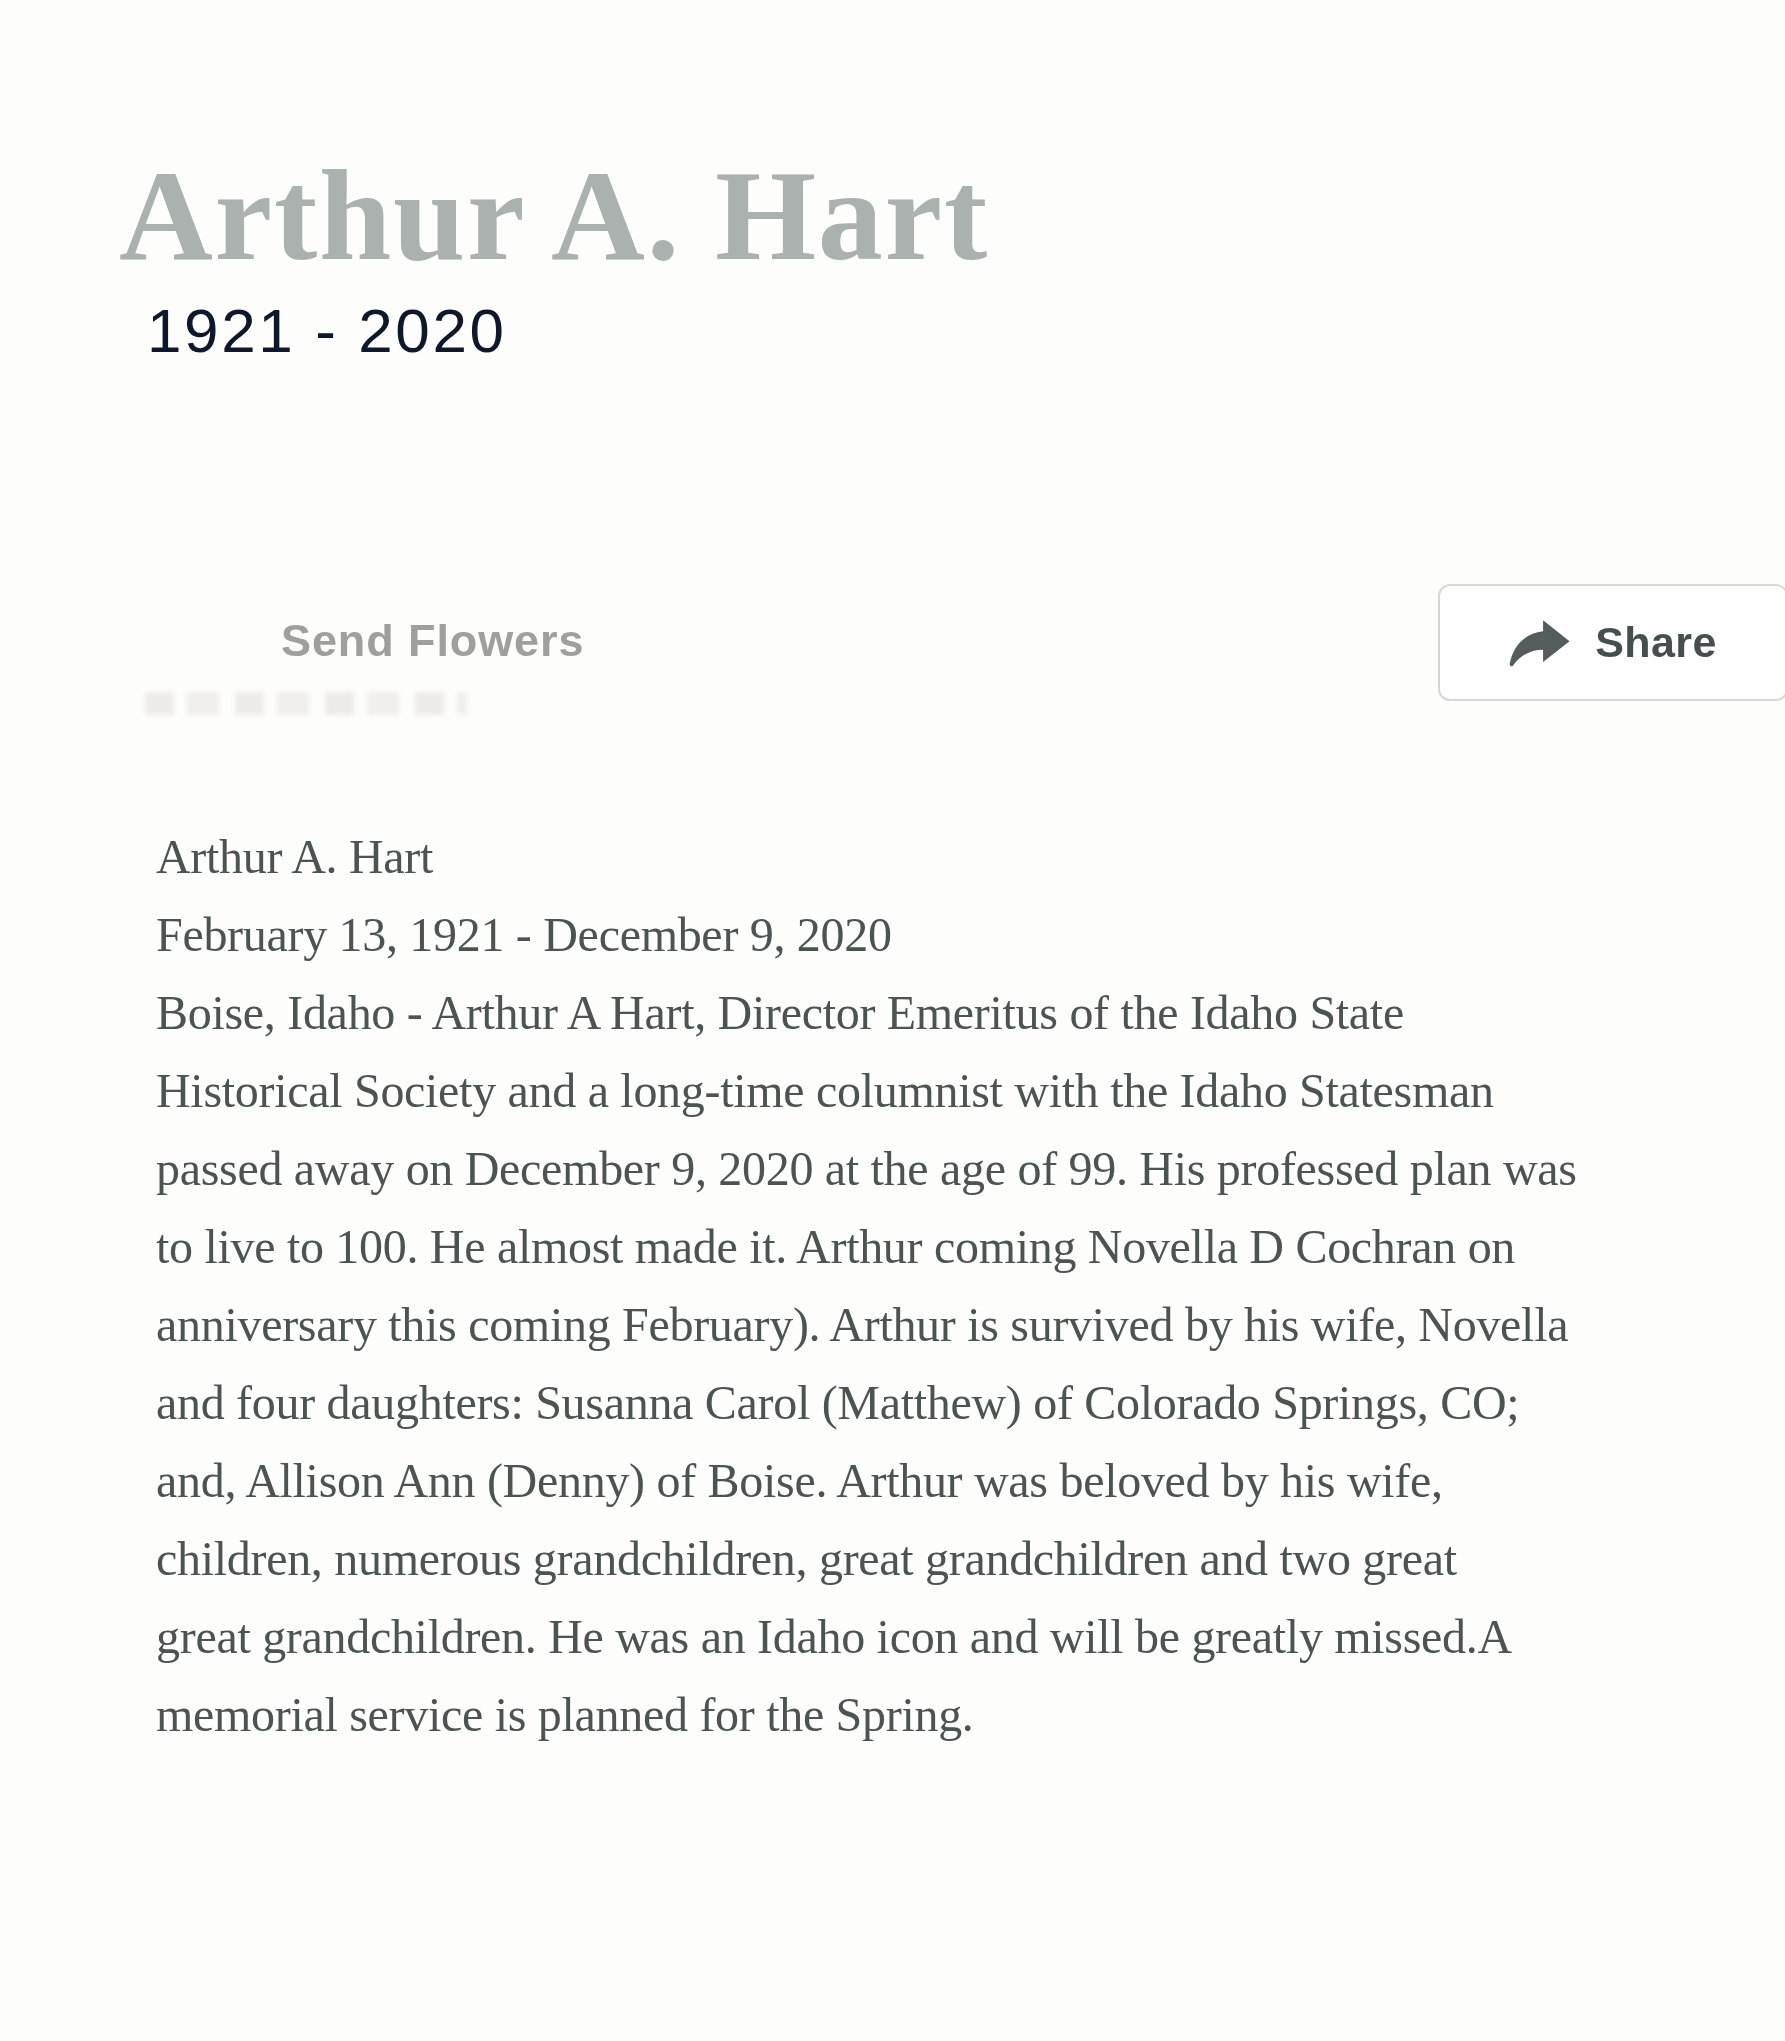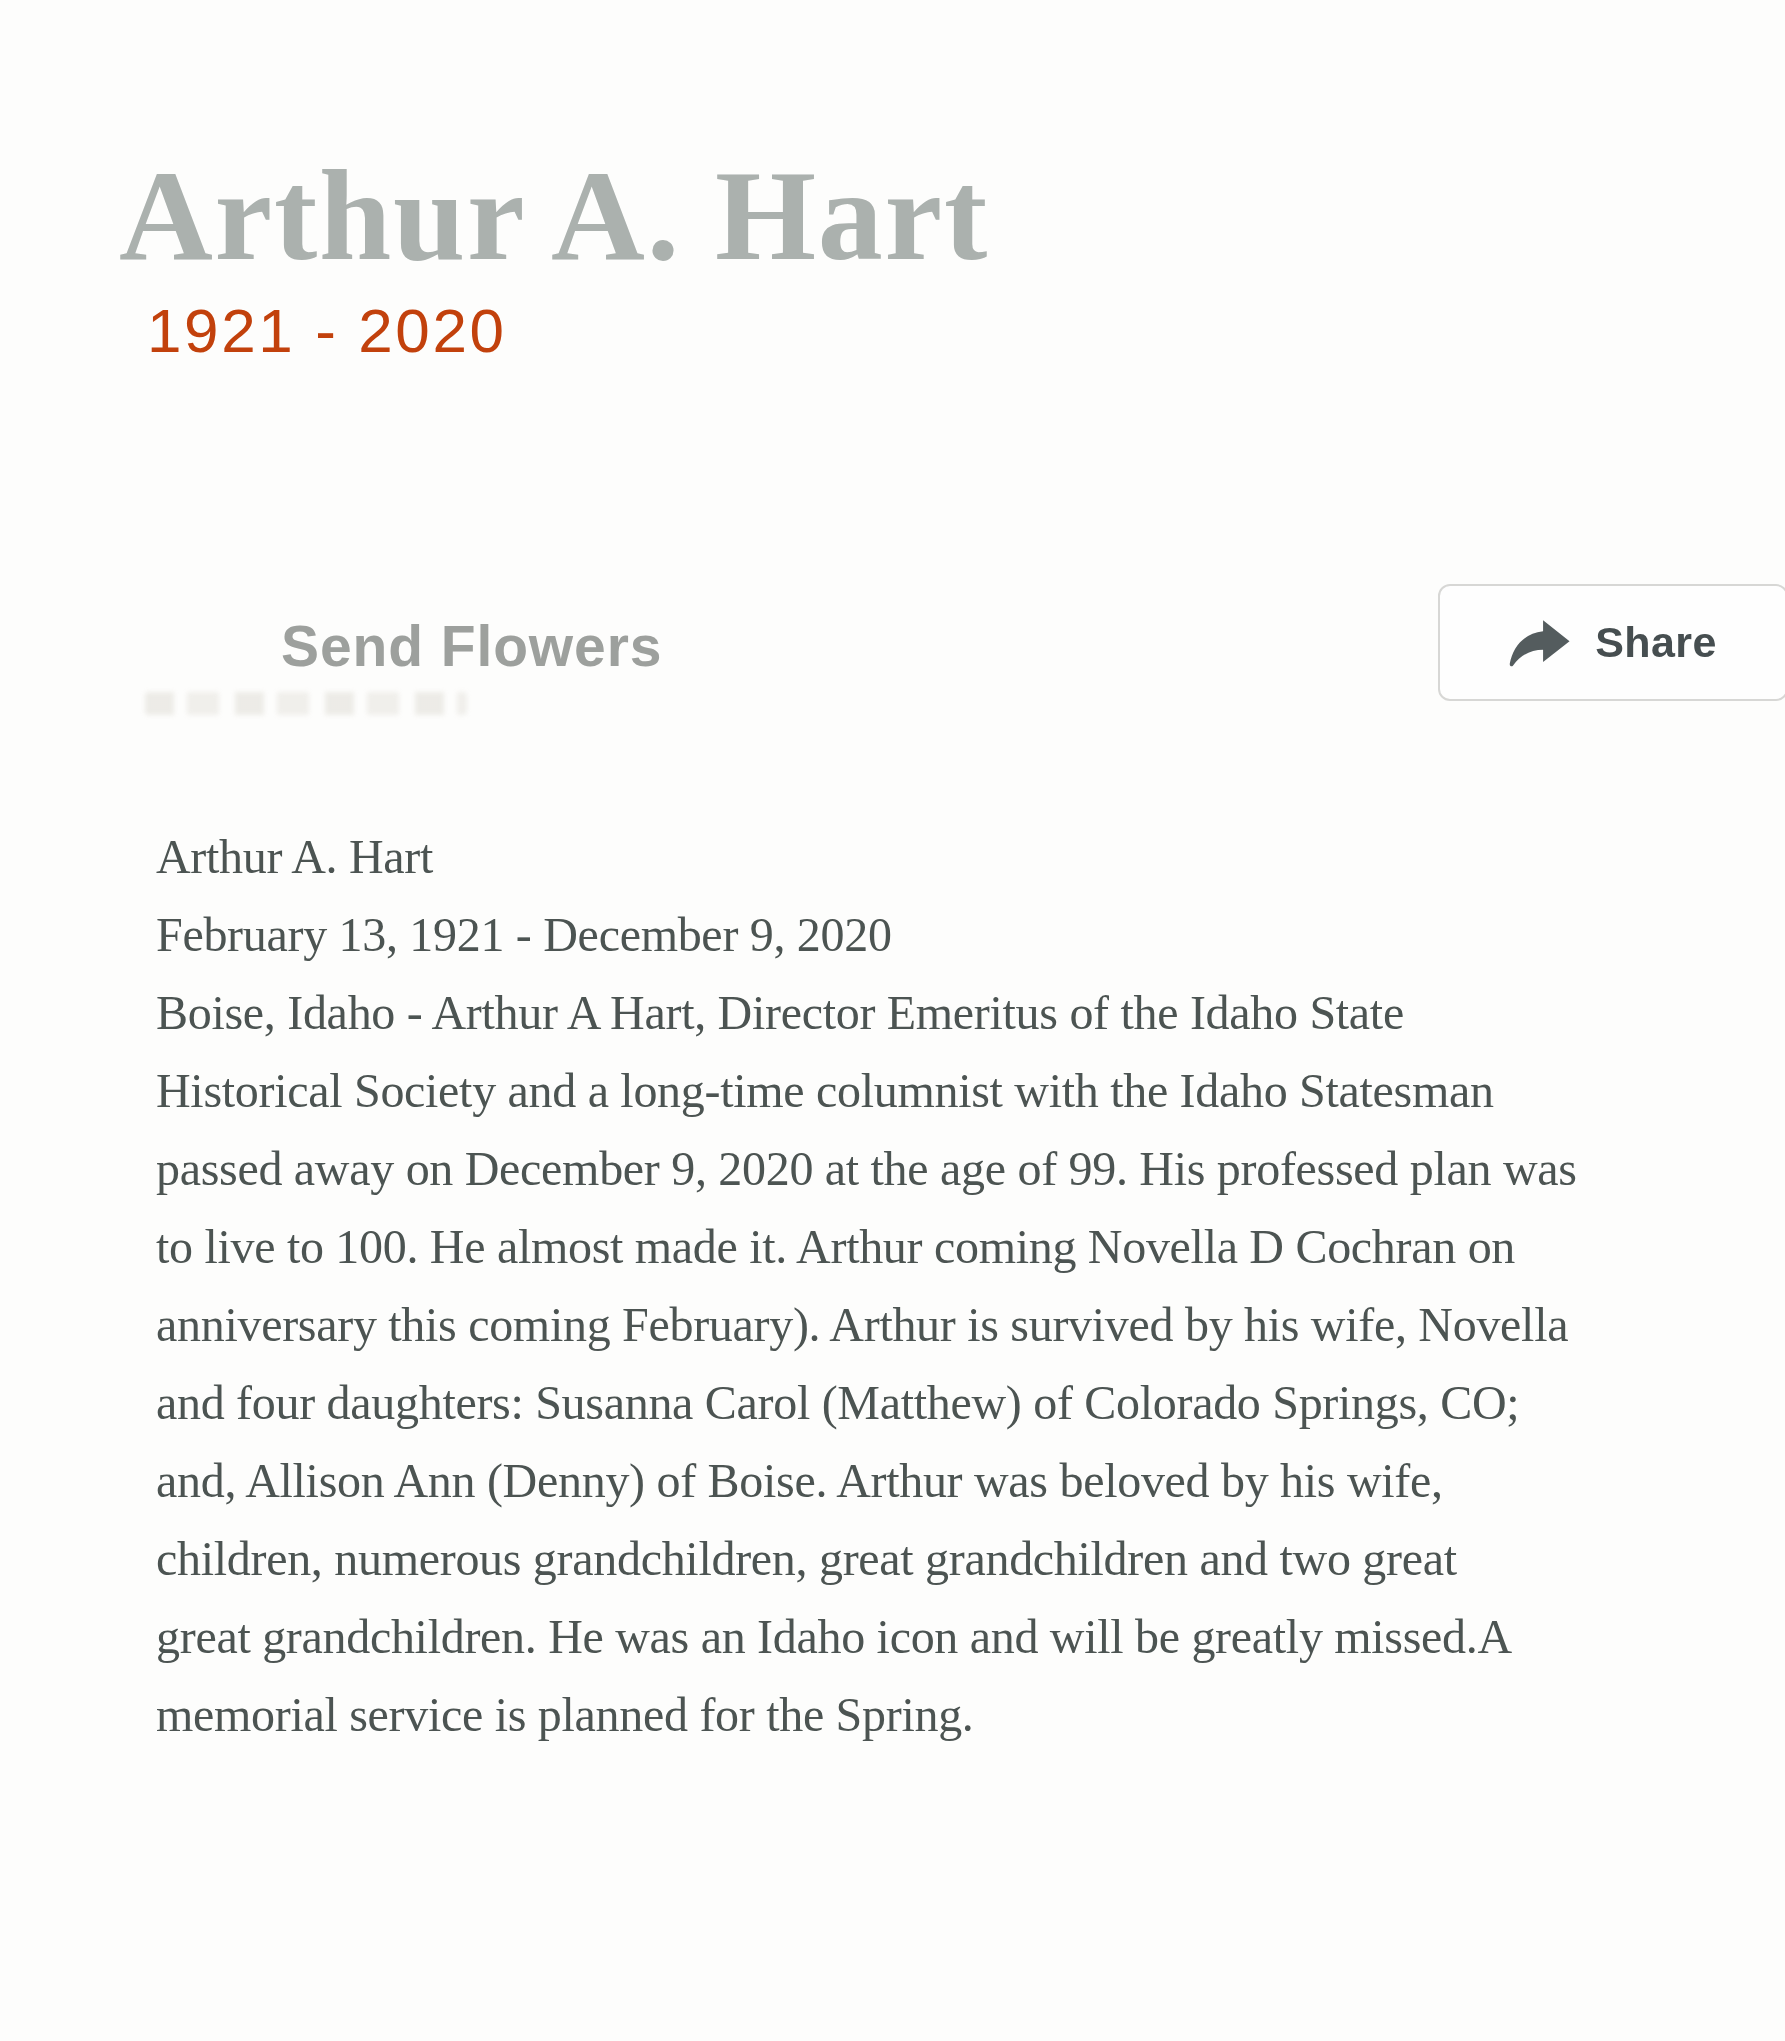--- a/index.html
+++ b/index.html
@@ -28,21 +28,21 @@
     font-size:62px;
     line-height:1;
     letter-spacing:2.6px;
     white-space:nowrap;
   }
   .send-flowers{
     position:absolute;
     left:281px;top:618px;
     font-family:"Liberation Sans", sans-serif;
     font-weight:700;
-    font-size:57px;
+    font-size:45px;
     line-height:1;
     letter-spacing:0.9px;
     white-space:nowrap;
     background:none;border:none;padding:0;cursor:pointer;
   }
   .faded-artifact{
     position:absolute;
     left:145px;top:692px;
     width:322px;height:22.5px;
     background:repeating-linear-gradient(90deg,
@@ -86,21 +86,21 @@
   }
   .obituary .line{white-space:nowrap;}
 </style>
 </head>
 <body>
 
 <div class="page">
 
   <h1 class="page-title" style="color: rgb(171, 177, 174);">Arthur A. Hart</h1>
 
-  <div class="life-dates" style="color: #c2410c;">1921 - 2020</div>
+  <div class="life-dates" style="color: #0f172a;">1921 - 2020</div>
 
   <button class="send-flowers" style="color: rgb(157, 160, 157);">Send Flowers</button>
 
   <div class="faded-artifact"></div>
 
   <button class="share-btn" style="border-color: rgb(215, 215, 213);">
     <svg class="share-icon" viewBox="0 0 100 78" xmlns="http://www.w3.org/2000/svg">
       <path d="M55 20 L55 2 L98 36 L55 70 L55 50
                C 36 50, 18 58, 6 76
                C 4 78, 0 77, 1 72

